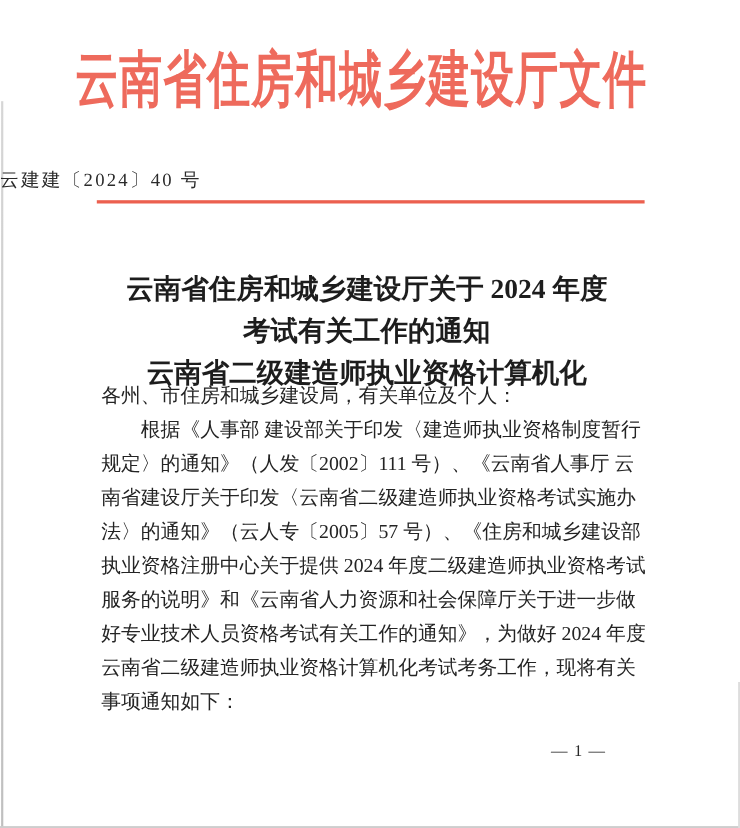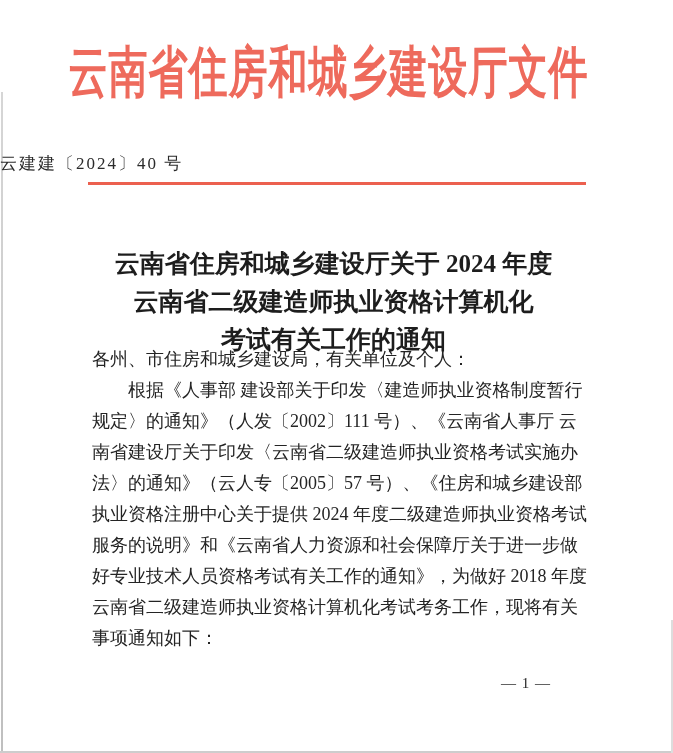--- a/index.html
+++ b/index.html
@@ -130,32 +130,32 @@
   <div class="agency-header">
     <span class="stretch">云南省住房和城乡建设厅文件</span>
   </div>
 
   <div class="doc-number">云建建〔2024〕40 号</div>
 
   <div class="red-divider"></div>
 
   <div class="doc-title">
     <div>云南省住房和城乡建设厅关于 2024 年度</div>
+    <div>考试有关工作的通知</div>
     <div>云南省二级建造师执业资格计算机化</div>
-    <div>考试有关工作的通知</div>
   </div>
 
   <div class="body-block">
     <div>各州、市住房和城乡建设局，有关单位及个人：</div>
     <div class="indent">根据《人事部 建设部关于印发〈建造师执业资格制度暂行</div>
     <div>规定〉的通知》（人发〔2002〕111 号）、《云南省人事厅 云</div>
     <div>南省建设厅关于印发〈云南省二级建造师执业资格考试实施办</div>
     <div>法〉的通知》（云人专〔2005〕57 号）、《住房和城乡建设部</div>
     <div>执业资格注册中心关于提供 2024 年度二级建造师执业资格考试</div>
     <div>服务的说明》和《云南省人力资源和社会保障厅关于进一步做</div>
-    <div>好专业技术人员资格考试有关工作的通知》，为做好 2018 年度</div>
+    <div>好专业技术人员资格考试有关工作的通知》，为做好 2024 年度</div>
     <div>云南省二级建造师执业资格计算机化考试考务工作，现将有关</div>
     <div>事项通知如下：</div>
   </div>
 
   <div class="page-number">— 1 —</div>
 
 </div>
 
 </body></html>

